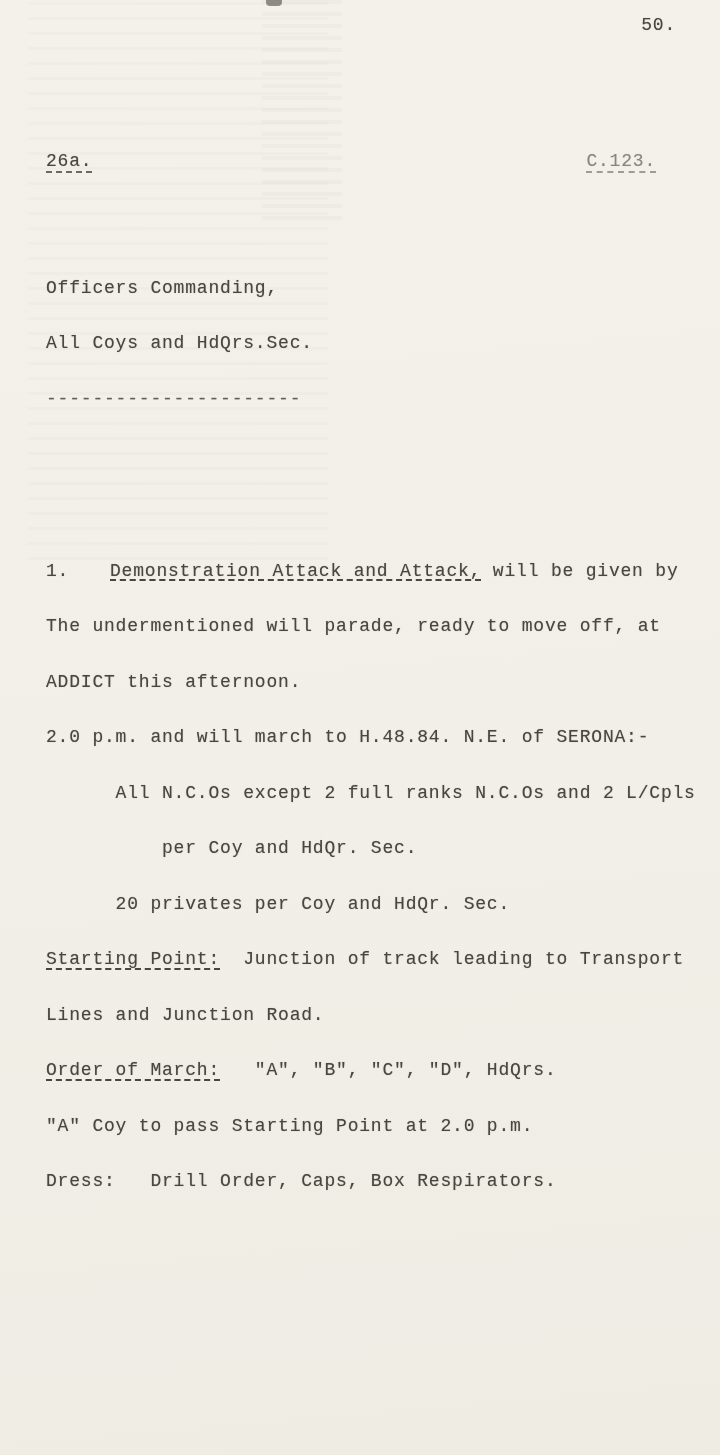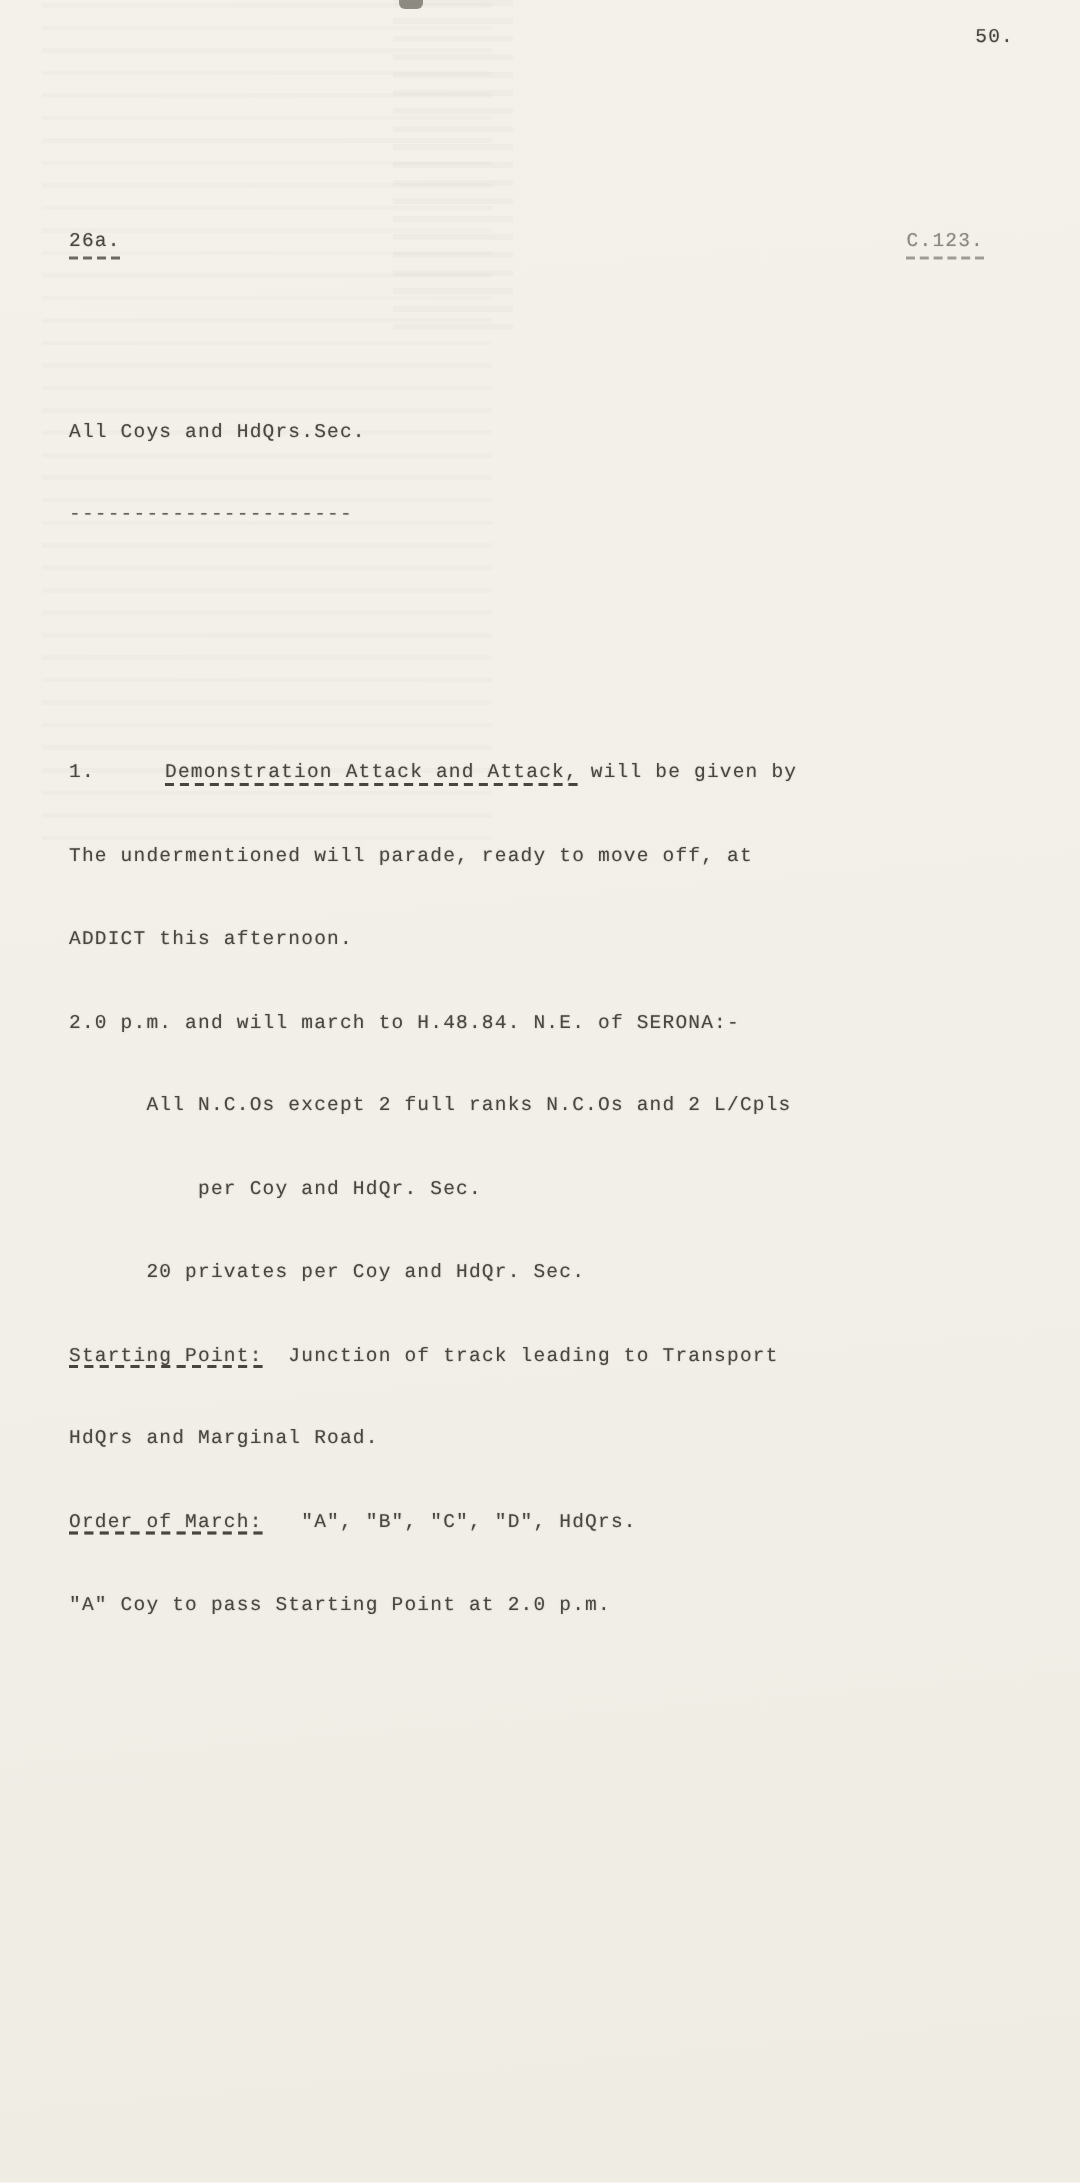--- a/index.html
+++ b/index.html
@@ -2,21 +2,21 @@
 <html><head>
 <meta charset="utf-8">
 <style>
   html,body{margin:0;padding:0;}
   body{
     width:720px;height:1455px;overflow:hidden;position:relative;
     background:linear-gradient(175deg,#f3f1ea 0%,#f1efe7 55%,#eeece3 100%);
     font-family:"Liberation Mono","DejaVu Sans Mono",monospace;
     color:#4a463f;
   }
-  .mono{font-size:13px;line-height:18.5px;letter-spacing:0.8px;white-space:pre;
+  .mono{font-size:18px;line-height:18.5px;letter-spacing:0.8px;white-space:pre;
         text-shadow:0 0 1px rgba(60,56,50,.38);}
   .content{position:relative;padding:0 20px 0 46px;}
   .line{white-space:pre;}
   .pnum{display:inline-block;width:64px;}
   .u{text-decoration:underline;text-decoration-style:dashed;
      text-decoration-thickness:1.6px;text-underline-offset:3.5px;}
   .refbox{border-bottom:2.4px dashed rgba(74,70,63,.8);padding-bottom:1px;display:inline-block;}
   .page-number{position:absolute;top:16px;right:44px;}
   .refs-row{display:flex;justify-content:space-between;margin-top:96px;}
   .ref-right{margin-right:44px;}
@@ -45,36 +45,38 @@
 <div class="page-number mono">50.</div>
 
 <div class="content mono">
 
   <div class="refs-row">
     <span class="refbox">26a.</span>
     <span class="refbox ref-right fade2">C.123.</span>
   </div>
 
   <div class="addressee">
+    <div class="line">Officers Commanding,</div>
     <div class="line">All Coys and HdQrs.Sec.</div>
     <div class="line rule">----------------------</div>
   </div>
 
   <div class="para1">
     <div class="line"><span class="pnum">1.</span><span class="u">Demonstration Attack and Attack,</span><span> will be given by</span></div>
     <div class="line">The undermentioned will parade, ready to move off, at</div>
     <div class="line">ADDICT this afternoon.</div>
     <div class="line">2.0 p.m. and will march to H.48.84. N.E. of SERONA:-</div>
     <div class="line">      All N.C.Os except 2 full ranks N.C.Os and 2 L/Cpls</div>
     <div class="line">          per Coy and HdQr. Sec.</div>
     <div class="line">      20 privates per Coy and HdQr. Sec.</div>
     <div class="line"><span class="u">Starting Point:</span><span>  Junction of track leading to Transport</span></div>
-    <div class="line">HdQrs and Marginal Road.</div>
+    <div class="line">Lines and Junction Road.</div>
     <div class="line"><span class="u">Order of March:</span><span>   "A", "B", "C", "D", HdQrs.</span></div>
     <div class="line">"A" Coy to pass Starting Point at 2.0 p.m.</div>
+    <div class="line">Dress:   Drill Order, Caps, Box Respirators.</div>
   </div>
 
   <div class="para2">
     
     
     
     
     
     
     

